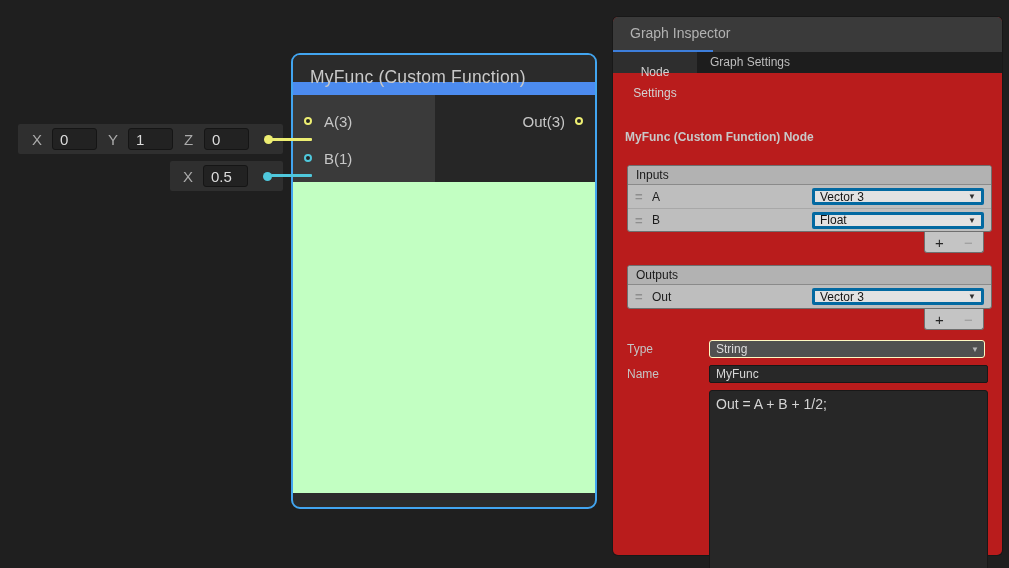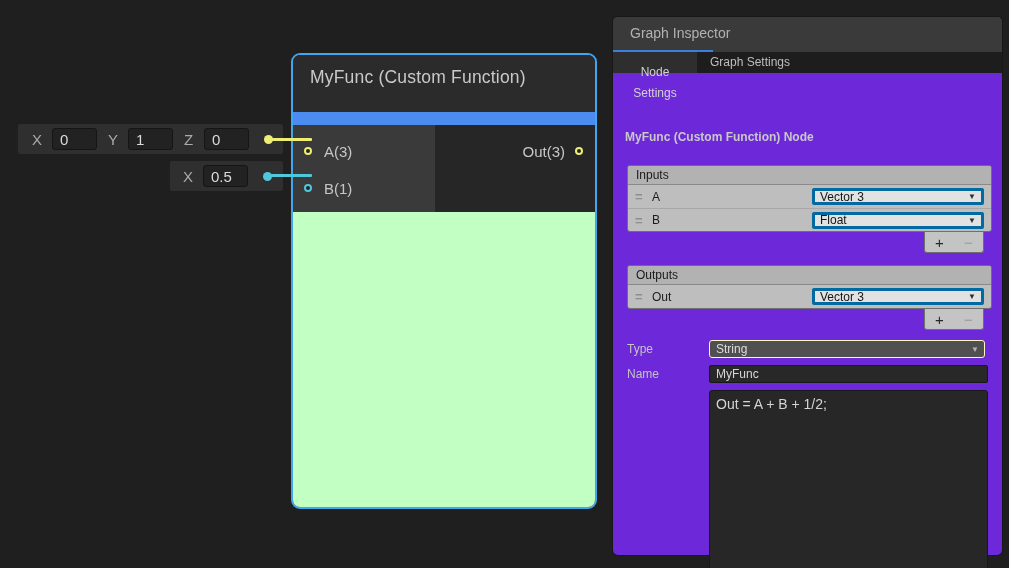--- a/index.html
+++ b/index.html
@@ -51,21 +51,21 @@
   .node {
     position: absolute;
     left: 291px; top: 53px;
     width: 306px; height: 456px;
     border: 2px solid var(--node-border, #42A5F0);
     border-radius: 9px;
     overflow: hidden;
     background: #2B2B2B;
   }
   .node-title {
-    height: 57px;
+    height: 27px;
     background: #2B2B2B;
     color: #C9C9C9;
     font-size: 17.5px;
     line-height: 45px;
     padding-left: 17px;
     letter-spacing: 0.2px;
   }
   .node-accent { height: 13px; background: var(--node-accent, #4C8BEF); }
   .node-ports { height: 87px; display: flex; justify-content: flex-end; }
   .ports-in { width: 142px; background: #3A3A3A; padding-top: 14px; }
@@ -85,21 +85,21 @@
   .port-label { color: #C6C6C6; font-size: 15px; }
   .ports-in .port-label { margin-left: 12px; }
   .port-row.out .port-label { margin-right: 10px; }
   .node-preview { height: 311px; background: var(--preview, #C2FFC2); }
 
   
   .inspector {
     position: absolute;
     left: 613px; top: 17px;
     width: 389px; height: 538px;
-    background: #6d28d9;
+    background: #b91c1c;
     border-radius: 5px;
     box-shadow: 0 0 0 1px #181818;
   }
   .insp-header {
     position: relative;
     height: 35px;
     background: #3A3A3A;
     border-radius: 5px 5px 0 0;
     color: #B2B2B2;
     font-size: 14px;

